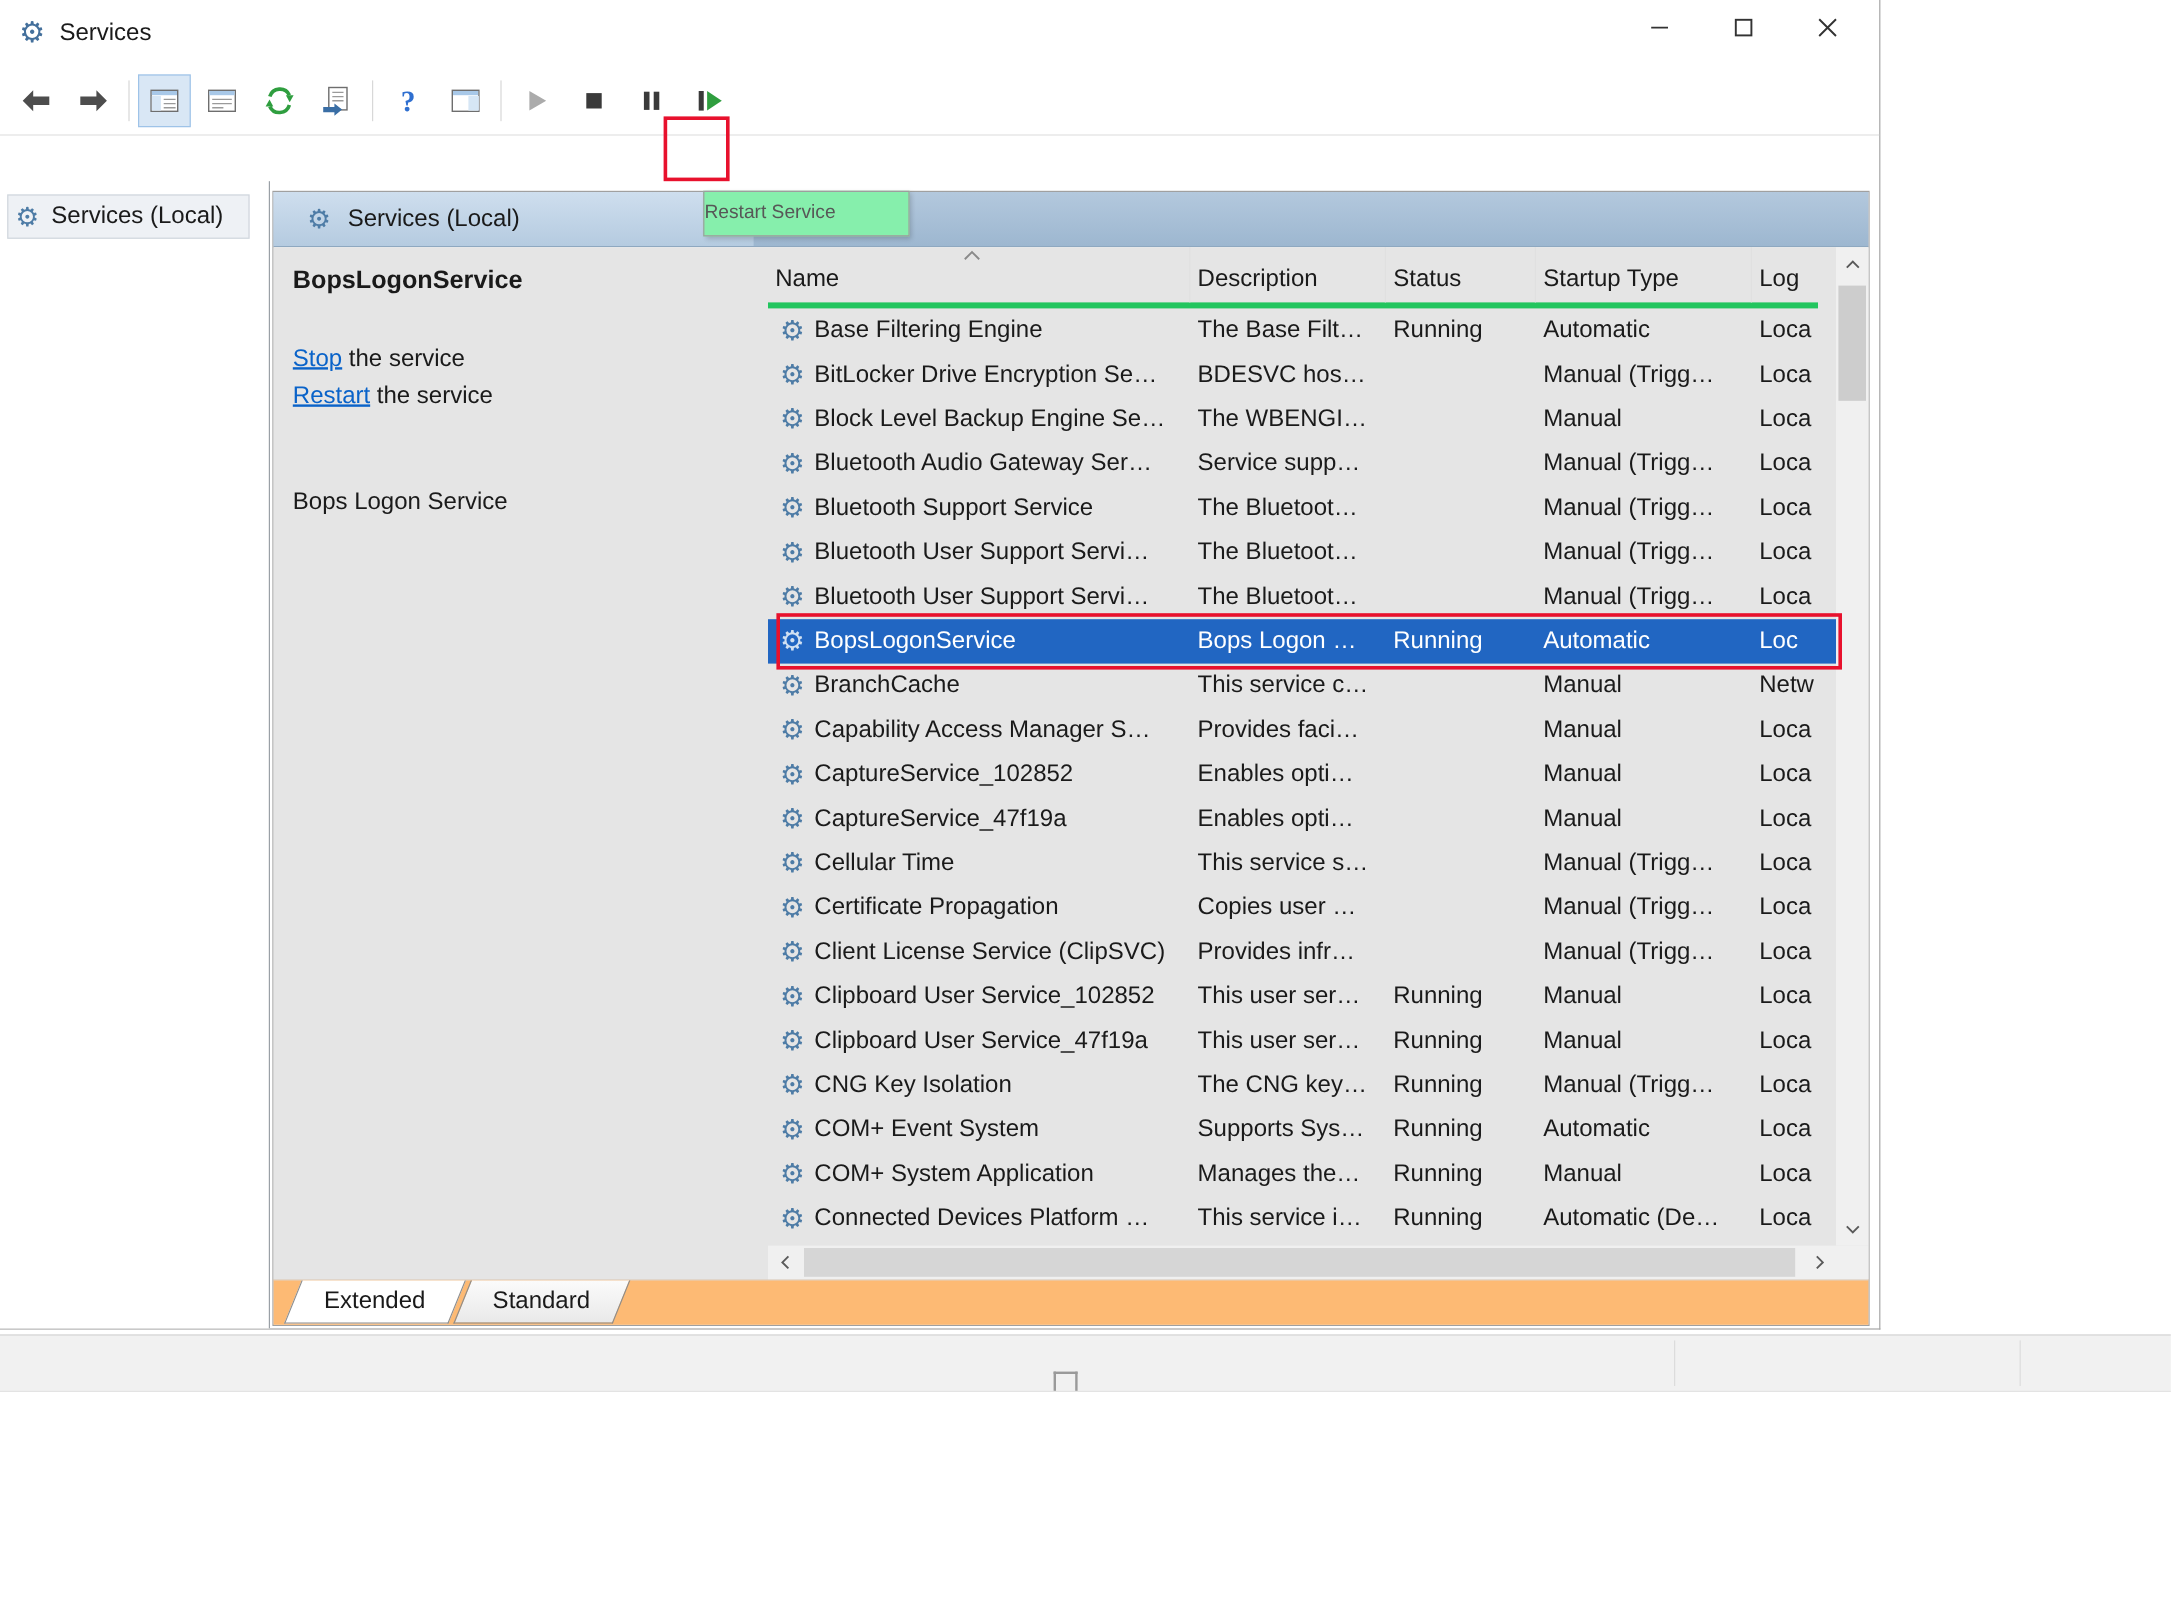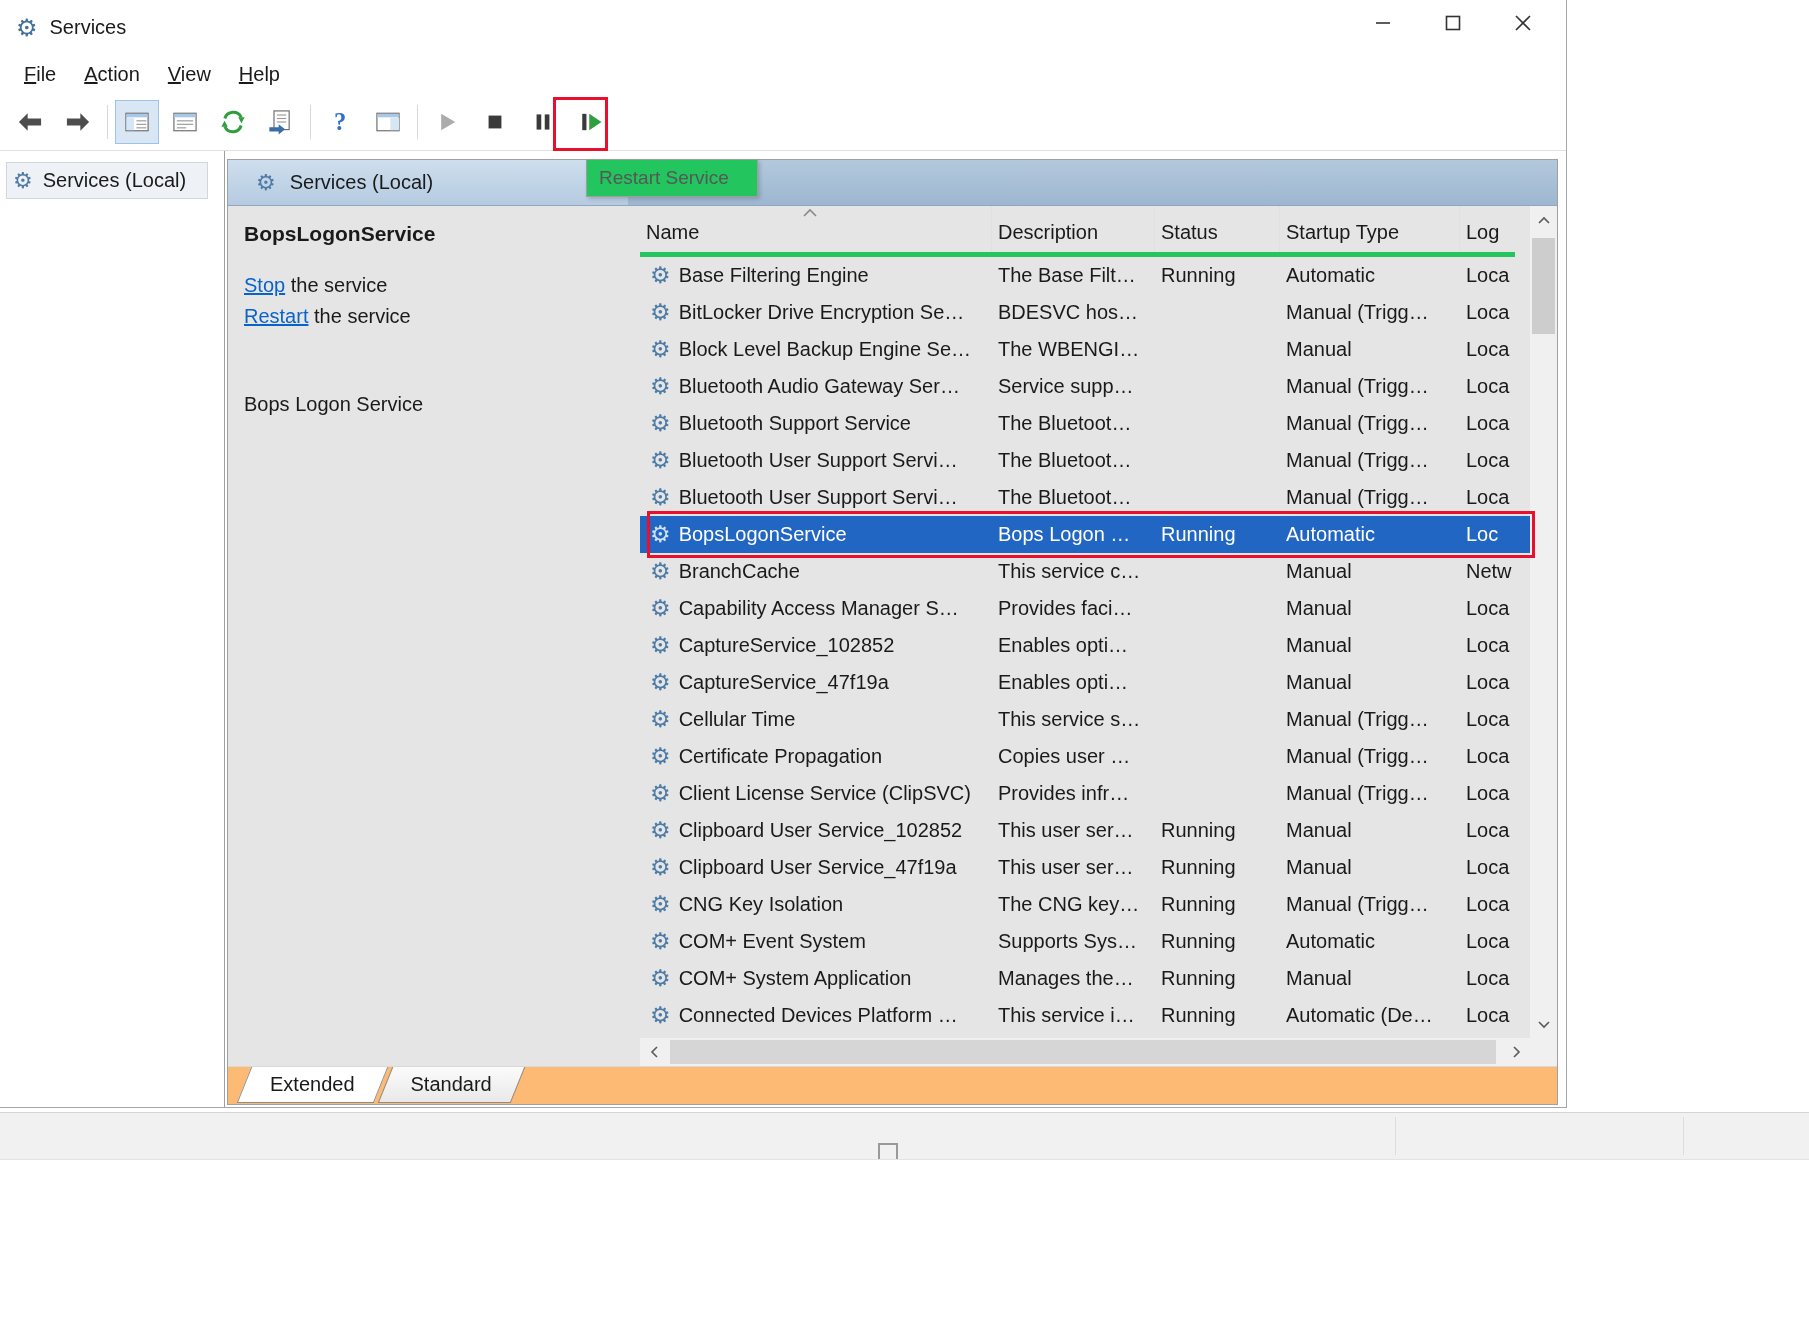--- a/index.html
+++ b/index.html
@@ -43,21 +43,21 @@
           background:linear-gradient(#b3c8dd,#9db7d0); border-bottom:1px solid #8ea8c0; }
   .band-tab { width:400px; display:flex; align-items:center;
               background:linear-gradient(#cedeee,#b5cbe0); }
   .band-tab .gear-sm { font-size:22px; color:#4e7ca6; margin:0 14px 0 28px; line-height:1; }
   .band-tab .lbl { font-size:20px; }
 
   
   .pane-content { flex:1; display:flex; background:#e5e5e5; min-height:0; }
   .info-panel { width:412px; padding:16px 18px 0 16px; }
   .info-panel h2 { font-size:21px; font-weight:bold; }
-  .svc-links { margin-top:24px; font-size:20px; line-height:31px; }
+  .svc-links { margin-top:38px; font-size:20px; line-height:31px; }
   .svc-links a { color:#0a63c9; text-decoration:underline; cursor:pointer; }
   .svc-desc { margin-top:57px; font-size:20px; line-height:31px; }
 
   .table-wrap { flex:1; position:relative; min-width:0; }
   .tbl-header { height:51px; display:flex; position:relative; border-bottom:5px solid #22c55e; margin-right:42px; }
   .hcell { font-size:20px; padding:15px 0 0 6px; border-right:1px solid #e0e0e0;
            white-space:nowrap; overflow:hidden; }
   .sort-caret { position:absolute; left:162px; top:2px; }
   .c-name { width:352px; } .c-desc { width:163px; } .c-status { width:125px; }
   .c-startup { width:180px; } .c-logon { width:55px; border-right:none; }
@@ -88,22 +88,22 @@
                display:flex; align-items:stretch; padding-left:16px; }
   .tab { position:relative; margin-right:4px; }
   .tab::before { content:""; position:absolute; inset:0 0 1px 0; transform:skewX(-22deg);
                  border:1px solid #8c8c8c; border-top:none;
                  background:linear-gradient(#fbfbfb,#e9e9e9); }
   .tab.active::before { background:#fff; }
   .tab-label { position:relative; display:inline-block; padding:0 26px; line-height:35px; font-size:20px; }
 
   
   .tooltip { position:absolute; left:586px; top:159px; width:172px; height:38px;
-             background:#22c55e; border:1px solid #9e9e9e; box-shadow:2px 2px 4px rgba(0,0,0,.18);
-             color:#575757; font-size:19px; line-height:36px; padding-left:12px; z-index:40; }
+             background:#86efac; border:1px solid #9e9e9e; box-shadow:2px 2px 4px rgba(0,0,0,.18);
+             color:#575757; font-size:16px; line-height:36px; z-index:40; }
 
   
   .hl-box { position:absolute; border:3px solid #e8112d; z-index:50; pointer-events:none; }
   .hl-toolbar { left:553px; top:97px; width:55px; height:54px; }
   .hl-row { left:647px; top:511px; width:888px; height:47px; }
 
   
   .bottom-strip { position:absolute; left:0; top:1112px; width:1809px; height:48px;
                   background:#f1f1f1; border-top:1px solid #d5d5d5; border-bottom:1px solid #e3e3e3; }
   .strip-div { position:absolute; top:4px; bottom:4px; width:1px; background:#dcdcdc; }
@@ -131,26 +131,20 @@
           </svg>
       </div>
       <div class="cap-btn">
         <svg width="22" height="22" viewBox="0 0 22 22">
             <path d="M4 4 L18 18 M18 4 L4 18" stroke="#333" stroke-width="1.6"></path>
           </svg>
       </div>
     </div>
   </div>
 
-  <div class="menubar">
-      <div class="menu-item">File</div>
-      <div class="menu-item">Action</div>
-      <div class="menu-item">View</div>
-      <div class="menu-item">Help</div>
-    </div>
 
   <div class="toolbar">
     <div class="tb-btn">
       <svg width="28" height="28" viewBox="0 0 24 24">
           <path d="M10 4.5 L2.5 12 L10 19.5 L10 15 H21.5 V9 H10 Z" fill="#4d4d4d"></path>
         </svg>
     </div>
     <div class="tb-btn">
       <svg width="28" height="28" viewBox="0 0 24 24">
           <path d="M14 4.5 L21.5 12 L14 19.5 L14 15 H2.5 V9 H14 Z" fill="#4d4d4d"></path>

